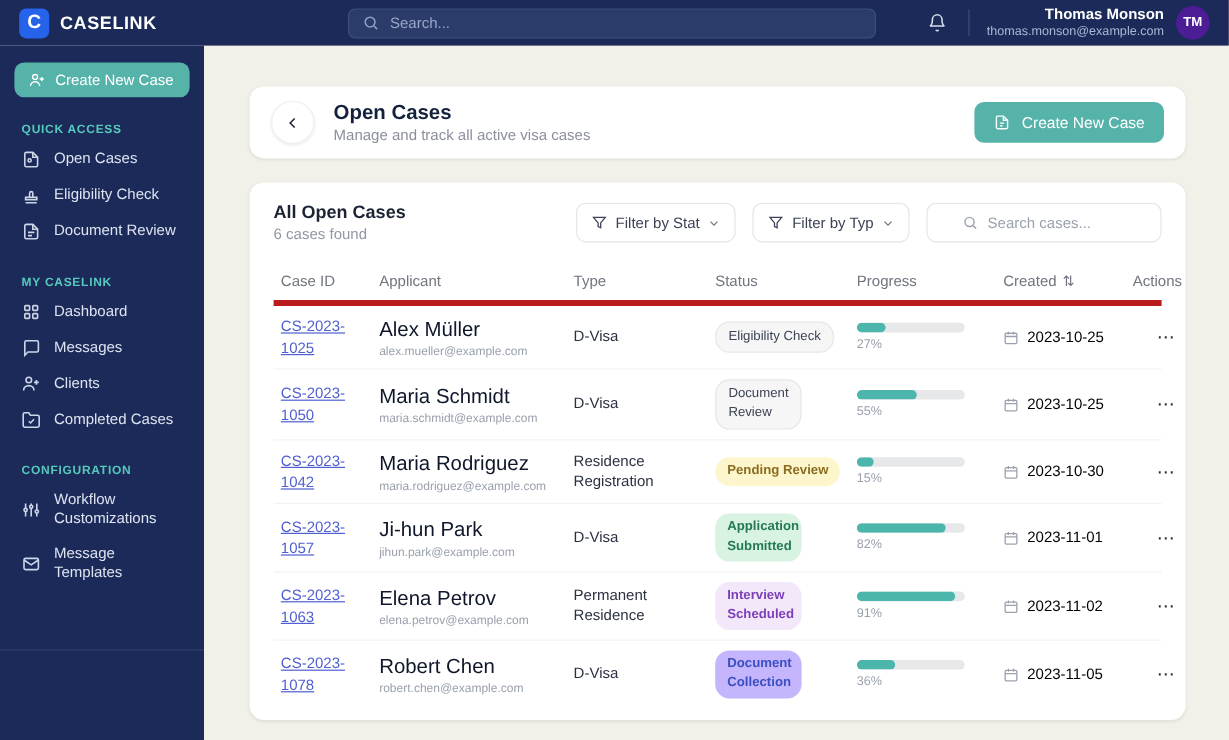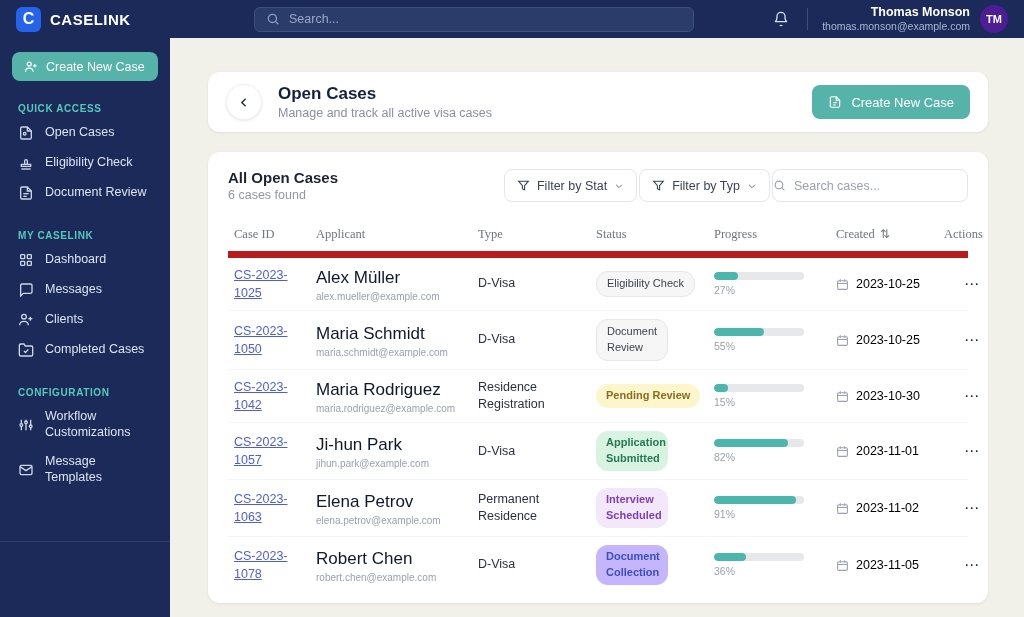--- a/index.html
+++ b/index.html
@@ -7,21 +7,21 @@
     font-family:"Liberation Sans","DejaVu Sans",sans-serif; background:#f1f0e9; }
 
   
   .topbar { position:fixed; top:0; left:0; width:1024px; height:38px;
     background:#1b2a58; display:flex; align-items:center; z-index:20; }
   .brand { display:flex; align-items:center; gap:9px; padding-left:16px; width:254px; }
   .logo-sq { width:25px; height:25px; border-radius:6px; background:#2563eb; color:#fff;
     display:flex; align-items:center; justify-content:center; font-weight:bold; font-size:16px; }
   .brand-name { color:#fff; font-weight:bold; font-size:15px; letter-spacing:.5px; }
   .top-search { display:flex; align-items:center; gap:9px; width:440px; height:25px;
-    background:#2b3c6b; border:1px solid #3d4f80; border-radius:6px; padding:0 11px; }
+    background:#2b3c6b; border:1px solid #3d4f80; border-radius:6px; padding:0 11px;margin-left:36px; }
   .top-search svg { flex:0 0 auto; }
   .top-search span { color:#9aa7c7; font-size:12.5px; }
   .top-right { margin-left:auto; display:flex; align-items:center; padding-right:16px; }
   .bell-btn { background:none; border:none; cursor:pointer; padding:4px 10px; display:flex; }
   .top-divider { width:1px; height:22px; background:#3d4f80; margin:0 14px 0 8px; }
   .user-block { text-align:right; margin-right:10px; }
   .user-name { color:#fff; font-size:12.5px; font-weight:bold; line-height:1.25; }
   .user-email { color:#aab6d4; font-size:10.5px; line-height:1.25; }
   .avatar { width:28px; height:28px; border-radius:50%; background:#4c1d95; color:#fff;
     font-size:11px; font-weight:bold; display:flex; align-items:center; justify-content:center; cursor:pointer; }
@@ -51,32 +51,32 @@
   .page-title { font-size:17px; font-weight:bold; color:#14213d; line-height:1.2; }
   .page-subtitle { font-size:12.5px; color:#8a8f9c; margin-top:2px; }
   .create-btn2 { margin-left:auto; height:34px; background:#56b3a9; color:#fff; border:none;
     border-radius:8px; font-size:13px; font-family:inherit; display:flex; align-items:center;
     gap:9px; padding:0 16px; cursor:pointer; }
 
   .table-card { margin-top:20px; padding:17px 20px 10px 20px; min-height:398px; }
   .table-top { display:flex; align-items:flex-start; }
   .table-title { font-size:15px; font-weight:bold; color:#1c2434; }
   .table-count { font-size:12.5px; color:#9098a5; margin-top:2px; }
-  .table-controls { margin-left:auto; display:flex; gap:2px;align-items:center; }
+  .table-controls { margin-left:auto; display:flex; gap:14px;align-items:center; }
   .filter-btn { height:33px; background:#fff; border:1px solid #e4e6ea; border-radius:8px;
     display:flex; align-items:center; gap:7px; padding:0 12px; font-size:12.5px; color:#3c4354;
     font-family:inherit; cursor:pointer; }
   .case-search { height:33px; width:196px; background:#fff; border:1px solid #e4e6ea;
-    border-radius:8px; display:flex; align-items:center; gap:8px; padding:0 0; }
+    border-radius:8px; display:flex; align-items:center; gap:8px; padding:0 29px; }
   .case-search span { color:#9aa1ad; font-size:12.5px; }
 
   .grid-row { display:grid; grid-template-columns:80px 160px 116px 116px 120px 106px 42px;
     column-gap:2px; align-items:center; }
-  .thead { margin-top:16px; padding:9px 6px; border-bottom:7px solid #b91c1c;
-    color:#70757f; font-size:12.5px;font-family:Liberation Serif, serif; }
+  .thead { margin-top:16px; padding:9px 6px; border-bottom:5px solid #b91c1c;
+    color:#70757f; font-size:12.5px; }
   .th-created { display:flex; align-items:center; gap:5px; cursor:pointer; }
   .sort-glyph { font-size:12px; color:#70757f; }
   .th-actions { text-align:right; padding-right:4px; }
   .trow { padding:8px 6px; border-bottom:1px solid #f2f3f5; min-height:49px; }
   .trow:last-child { border-bottom:none; }
   .case-link { color:#4f5fd0; font-size:12.5px; text-decoration:underline; line-height:1.45;
     display:inline-block; width:62px; cursor:pointer; word-break:break-word; }
   .app-name { font-size:17px; color:#0f172a; line-height:1.3; }
   .app-email { font-size:10px; color:#9aa1ad; margin-top:2px; }
   .type-cell { font-size:12.5px; color:#2a3140; line-height:1.4; padding-right:18px; }

